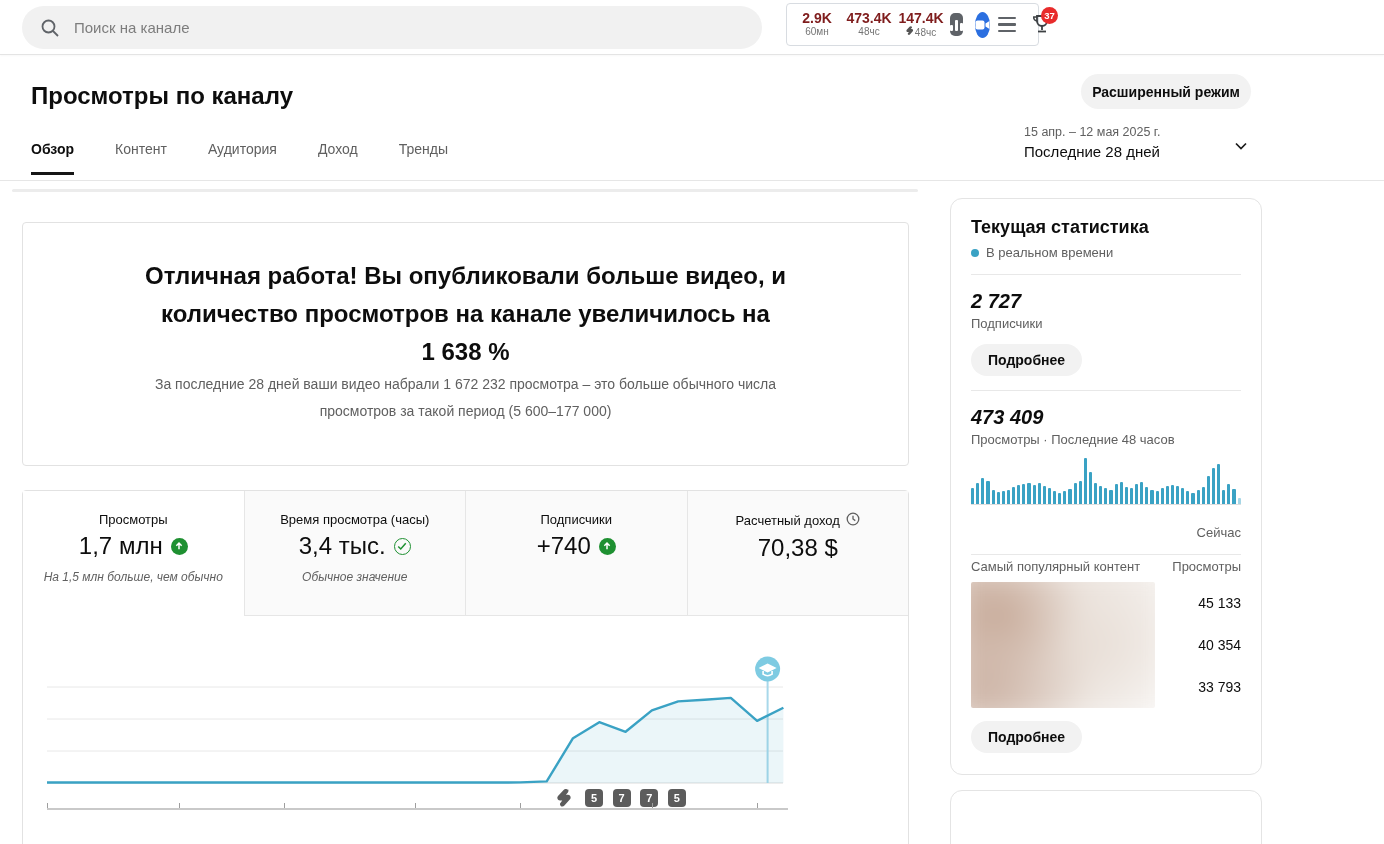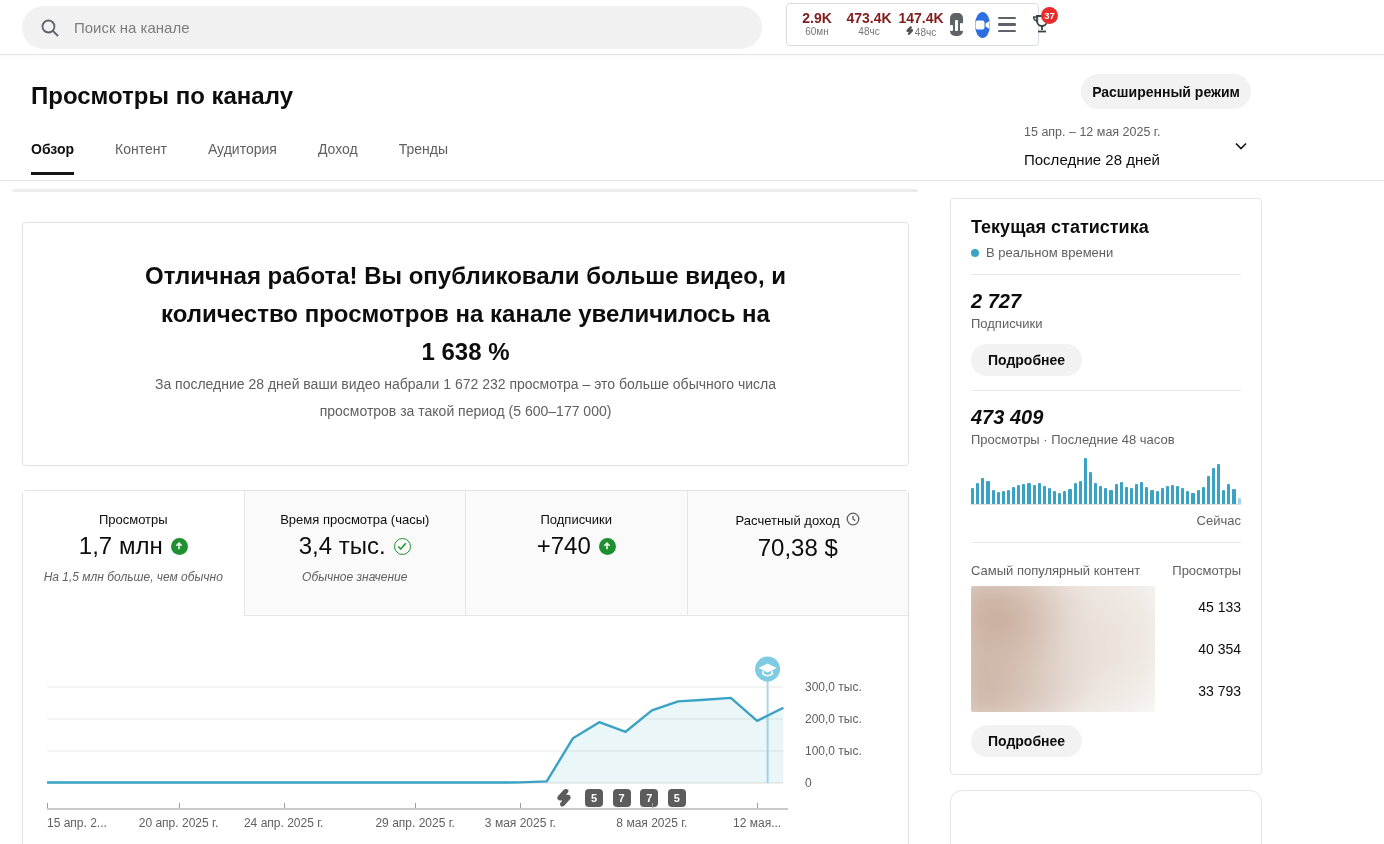--- a/index.html
+++ b/index.html
@@ -28,21 +28,21 @@
   .red-badge { position:absolute; top:-3px; right:-4px; min-width:17px; height:17px; border-radius:9px;
     background:#e82c2c; color:#fff; font-size:9.5px; font-weight:bold; display:flex; align-items:center;
     justify-content:center; padding:0 3px; }
   
   #page-title { position:absolute; left:31px; top:82px; font-size:24px; font-weight:bold; }
   #adv-btn { position:absolute; left:1081px; top:74px; width:170px; height:35px; border-radius:18px;
     background:#f2f2f2; border:none; font-size:14px; font-weight:600; color:#0d0d0d; cursor:pointer;
     font-family:inherit; }
   #date-range { position:absolute; left:1024px; top:125px; width:236px; cursor:pointer; }
   #date-range .r1 { font-size:12.5px; color:#606060; }
-  #date-range .r2 { font-size:15px; color:#0d0d0d; margin-top:12px; }
+  #date-range .r2 { font-size:15px; color:#0d0d0d; margin-top:4px; }
   #date-chevron { position:absolute; right:10px; top:12px; }
   
   #tabs { position:absolute; left:31px; top:141px; display:flex; gap:41px; }
   .tab { font-size:14px; color:#606060; padding-bottom:15px; cursor:pointer; }
   .tab.active { color:#0d0d0d; font-weight:bold; border-bottom:3px solid #161616; }
   #tabs-divider { position:absolute; left:0; top:180px; width:1384px; height:1px; background:#e6e6e6; }
   #content-divider { position:absolute; left:12px; top:189px; width:906px; height:3px; background:#ececec; border-radius:2px; }
   
   #highlight-card { position:absolute; left:22px; top:222px; width:887px; height:244px; background:#fff;
     border:1px solid #e2e2e2; border-radius:4px; text-align:center; padding-top:34px; }
@@ -69,34 +69,34 @@
     color:#fff; font-size:11px; font-weight:bold; display:flex; align-items:center; justify-content:center; cursor:pointer; }
   .marker-shorts { position:absolute; top:0; width:18px; height:19px; cursor:pointer; }
   #x-axis-line { position:absolute; left:0; top:147px; width:741px; height:2px; background:#c9c9c9; }
   .x-tick { position:absolute; top:-5px; width:1px; height:5px; background:#9e9e9e; }
   #x-labels { position:absolute; left:0; top:155px; width:741px; height:16px; }
   .x-label { position:absolute; font-size:12px; color:#606060; white-space:nowrap; }
   #y-labels { position:absolute; left:782px; top:170px; width:100px; height:125px; }
   .y-label { position:absolute; font-size:12px; color:#606060; transform:translateY(-50%); white-space:nowrap; }
   
   #rt-card { position:absolute; left:950px; top:198px; width:312px; height:577px; background:#fff;
-    border:1px solid #e4e4e4; border-radius:4px; padding:18px 20px 0 20px; }
+    border:1px solid #e4e4e4; border-radius:12px; padding:18px 20px 0 20px; }
   #rt-title { font-size:18px; font-weight:bold; }
   #rt-live { margin-top:7px; display:flex; align-items:center; gap:7px; font-size:13px; color:#606060; }
   .live-dot { width:8px; height:8px; border-radius:50%; background:#3aa2c4; }
   .hr { height:1px; background:#e8e8e8; margin:14px 0 0 0; }
   .big-num { margin-top:15px; font-size:20px; font-weight:bold;font-style:italic; }
   .sub-lbl { margin-top:3px; font-size:13px; color:#606060; }
   .pill-btn { margin-top:13px; display:inline-block; padding:8px 17px; border-radius:18px; background:#f2f2f2;
     font-size:14px; font-weight:600; border:none; cursor:pointer; font-family:inherit; color:#0d0d0d; }
   #rt-bars { margin-top:12px; height:46px; display:flex; align-items:flex-end; gap:2px; border-bottom:1px solid #dedede; }
   #rt-bars i { flex:1; background:#3aa2c4; border-radius:1px 1px 0 0; display:block; }
   #rt-bars i.partial { background:#a5d6e6; }
-  #rt-now { margin-top:8px; text-align:right; font-size:13px; color:#606060; }
-  #pop-head { margin-top:20px; display:flex; justify-content:space-between; font-size:13px; color:#606060; }
+  #rt-now { margin-top:20px; text-align:right; font-size:13px; color:#606060; }
+  #pop-head { margin-top:4px; display:flex; justify-content:space-between; font-size:13px; color:#606060; }
   #pop-body { margin-top:8px; display:flex; }
   #pop-thumbs { width:184px; height:126px; border-radius:2px; overflow:hidden; position:relative; cursor:pointer; }
   #pop-thumbs .blur { position:absolute; inset:-15px; filter:blur(12px);
     background:
       radial-gradient(120px 90px at 20% 30%, #c7aa99 0%, rgba(199,170,153,0) 70%),
       radial-gradient(150px 110px at 15% 75%, #cdb4a6 0%, rgba(205,180,166,0) 70%),
       radial-gradient(160px 120px at 60% 50%, #e8ded6 0%, rgba(232,222,214,0) 75%),
       linear-gradient(110deg, #d8c4b8 0%, #efe9e4 55%, #fbfaf9 100%); }
   #pop-views { flex:1; display:flex; flex-direction:column; }
   #pop-views .pv { height:42px; display:flex; align-items:center; justify-content:flex-end; font-size:14px; font-weight:500; }
@@ -274,36 +274,21 @@
       </div>
     <div id="x-axis-line">
         <span class="x-tick" style="left: 0px;"></span>
         <span class="x-tick" style="left: 131.5px;"></span>
         <span class="x-tick" style="left: 236.7px;"></span>
         <span class="x-tick" style="left: 368.2px;"></span>
         <span class="x-tick" style="left: 473.4px;"></span>
         <span class="x-tick" style="left: 604.9px;"></span>
         <span class="x-tick" style="left: 710.1px;"></span>
       </div>
-    <div id="x-labels">
-        <span class="x-label" style="left: 0px;">15 апр. 2...</span>
-        <span class="x-label" style="left: 131.5px; transform: translateX(-50%);">20 апр. 2025 г.</span>
-        <span class="x-label" style="left: 236.7px; transform: translateX(-50%);">24 апр. 2025 г.</span>
-        <span class="x-label" style="left: 368.2px; transform: translateX(-50%);">29 апр. 2025 г.</span>
-        <span class="x-label" style="left: 473.4px; transform: translateX(-50%);">3 мая 2025 г.</span>
-        <span class="x-label" style="left: 604.9px; transform: translateX(-50%);">8 мая 2025 г.</span>
-        <span class="x-label" style="left: 710.1px; transform: translateX(-50%);">12 мая...</span>
-      </div>
-  </div>
-  <div id="y-labels">
-      <span class="y-label" style="top: 26px;">300,0 тыс.</span>
-      <span class="y-label" style="top: 58px;">200,0 тыс.</span>
-      <span class="y-label" style="top: 90px;">100,0 тыс.</span>
-      <span class="y-label" style="top: 122px;">0</span>
-    </div>
+  </div>
 </section>
 
 <aside id="rt-card">
   <div id="rt-title">Текущая статистика</div>
   <div id="rt-live">
     <span class="live-dot"></span>
     <span>В реальном времени</span>
   </div>
   <div class="hr"></div>
   <div class="big-num">2 727</div>

